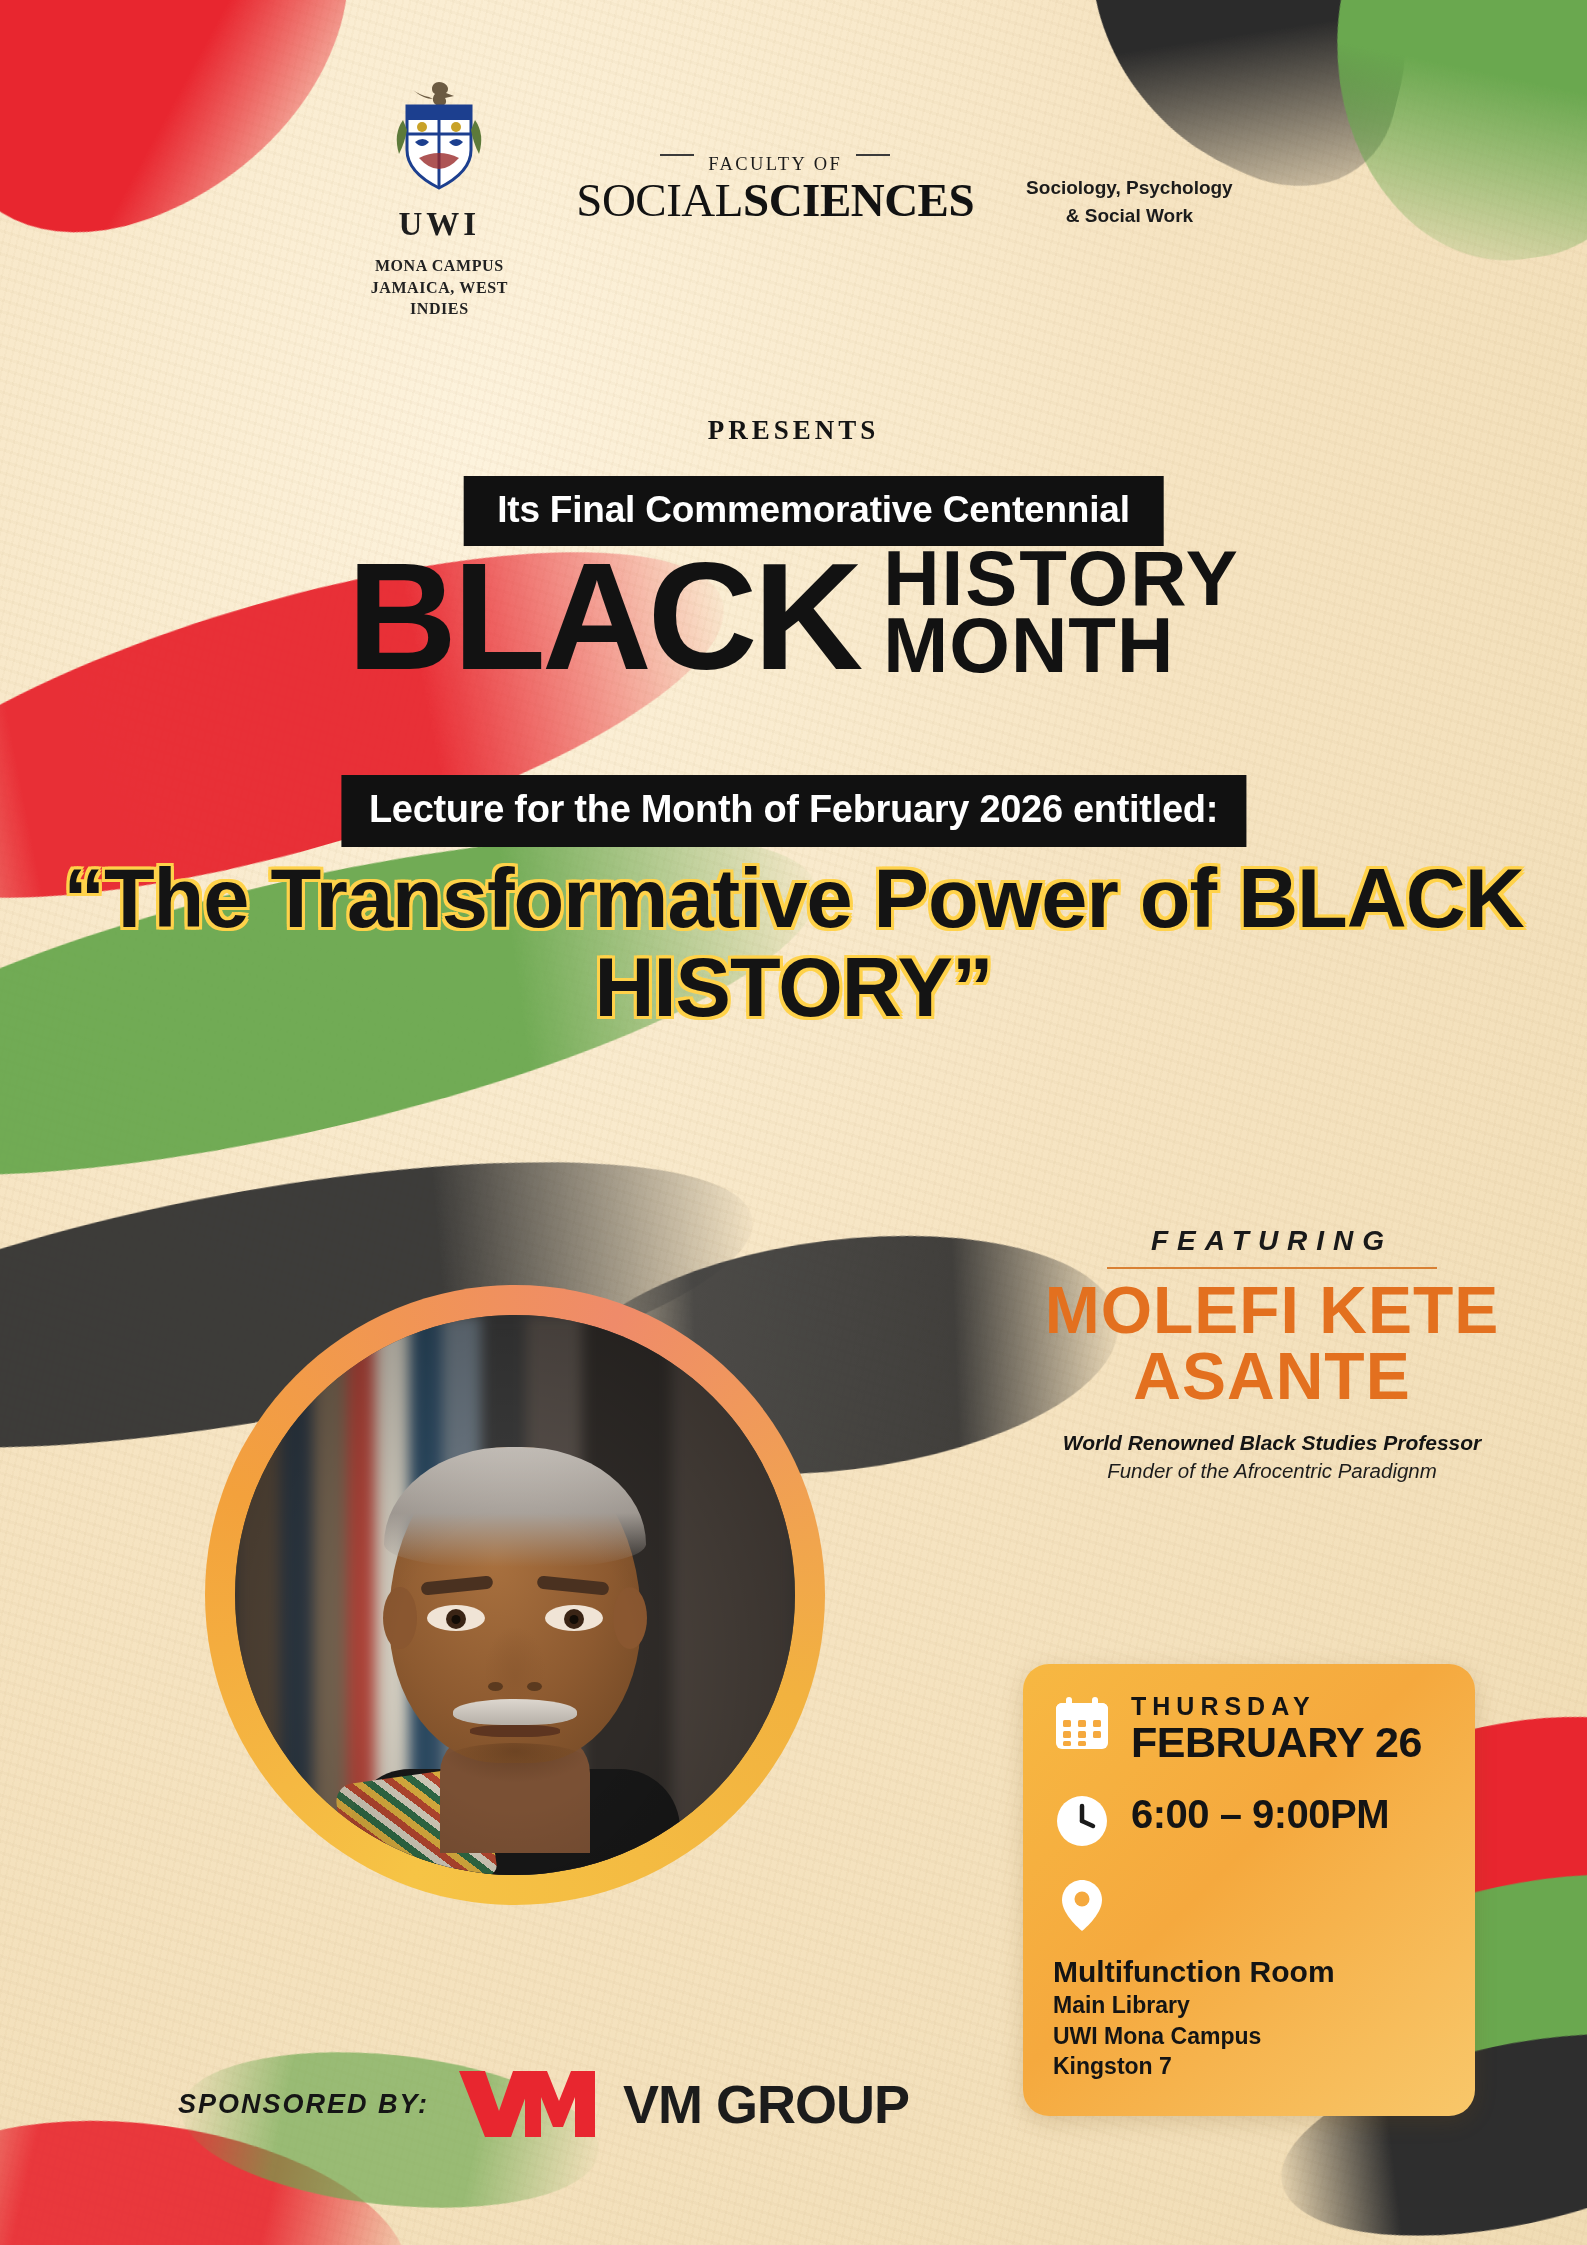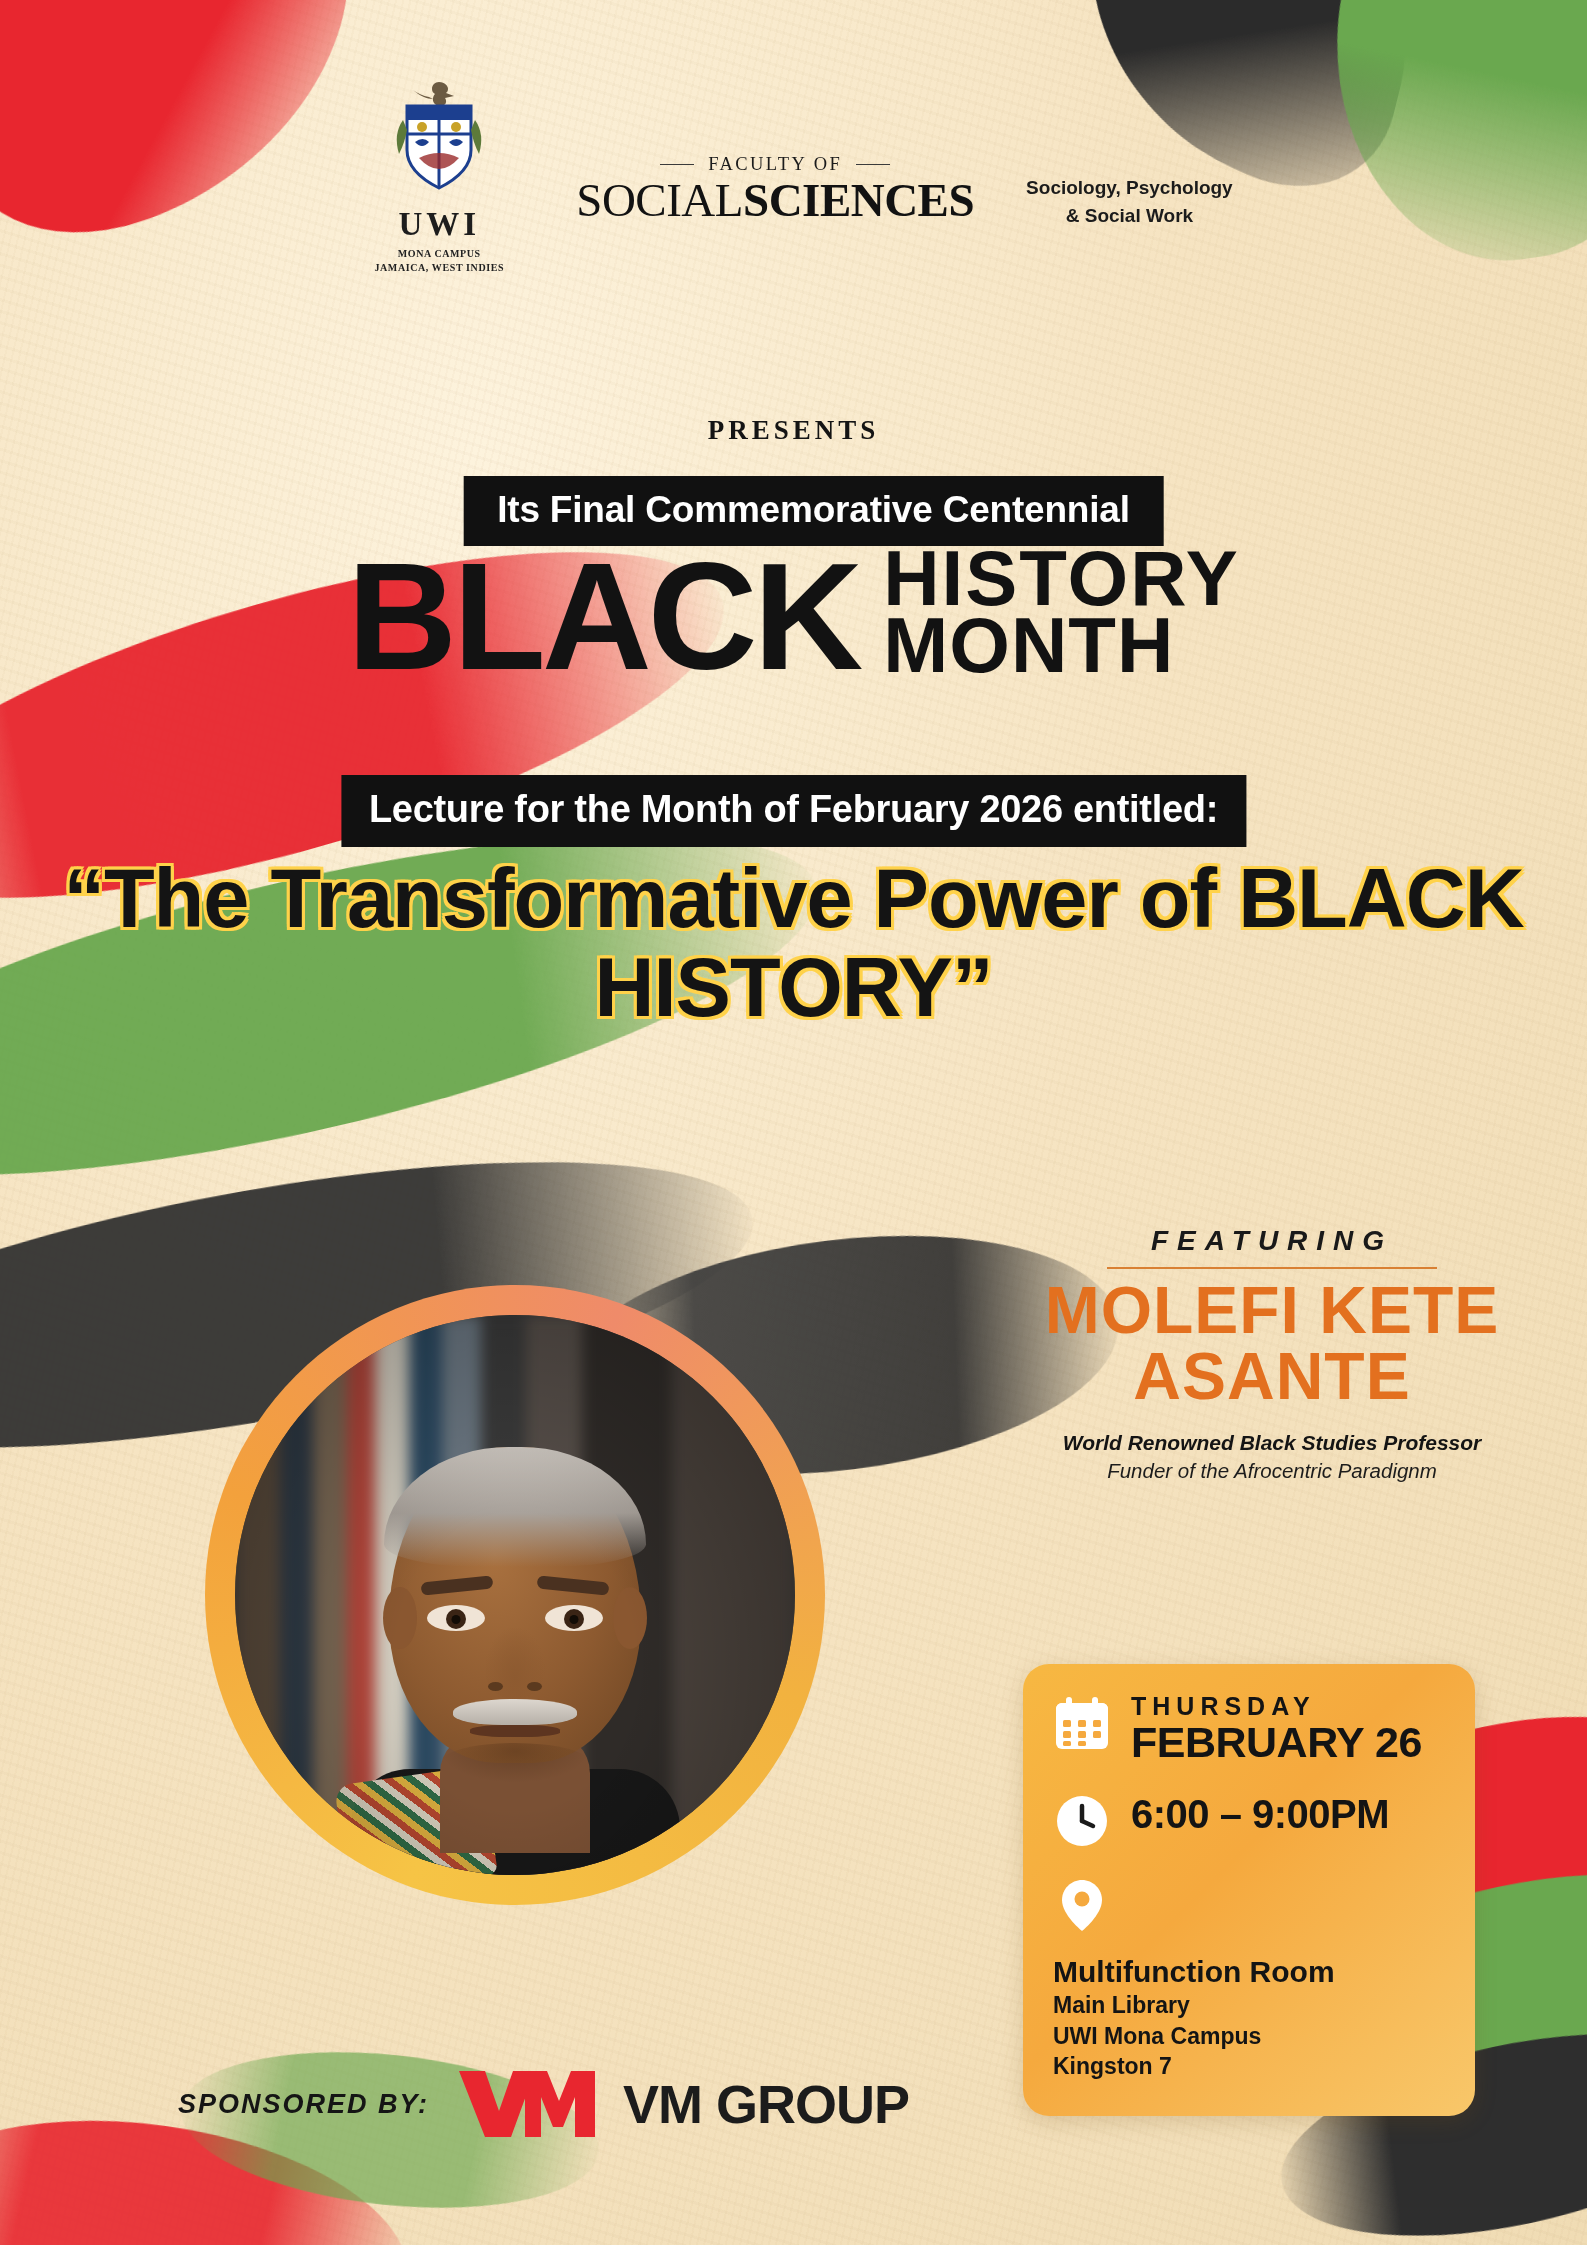--- a/index.html
+++ b/index.html
@@ -121,26 +121,26 @@
     width: 108px; height: 124px; margin: 0 auto 6px;
     position: relative;
   }
   .uwi-word {
     font-family: "Liberation Serif", serif;
     font-size: 33px; letter-spacing: 4px; color: #1d1d1d; font-weight: 700;
     line-height: 1;
   }
   .uwi-sub {
     font-family: "Liberation Serif", serif;
-    font-size: 10px; font-weight: 700; letter-spacing: .6px;
-    color: #222; margin-top: 6px; line-height: 1.35;
+    font-size: 16px; font-weight: 700; letter-spacing: .6px;
+    color: #222; margin-top: 14px; line-height: 1.35;
   }
   .fss { margin-top: 76px; text-align: center; }
   .fss-top {
-    display: flex; align-items: center; justify-content: center; gap: 14px;
+    display: flex; justify-content: center; gap: 14px;
     font-size: 18.5px; letter-spacing: 2.4px; color: #1b1b1b;
     font-family: "Liberation Serif", serif;
   }
   .fss-top .rule { width: 34px; height: 1.5px; background: #3a3a3a; }
   .fss-main {
     font-family: "Liberation Serif", serif;
     font-size: 47px; color: #121212; letter-spacing: -0.5px; line-height: 1;
     margin-top: 2px; white-space: nowrap;
   }
   .fss-main .light { font-weight: 400; }

